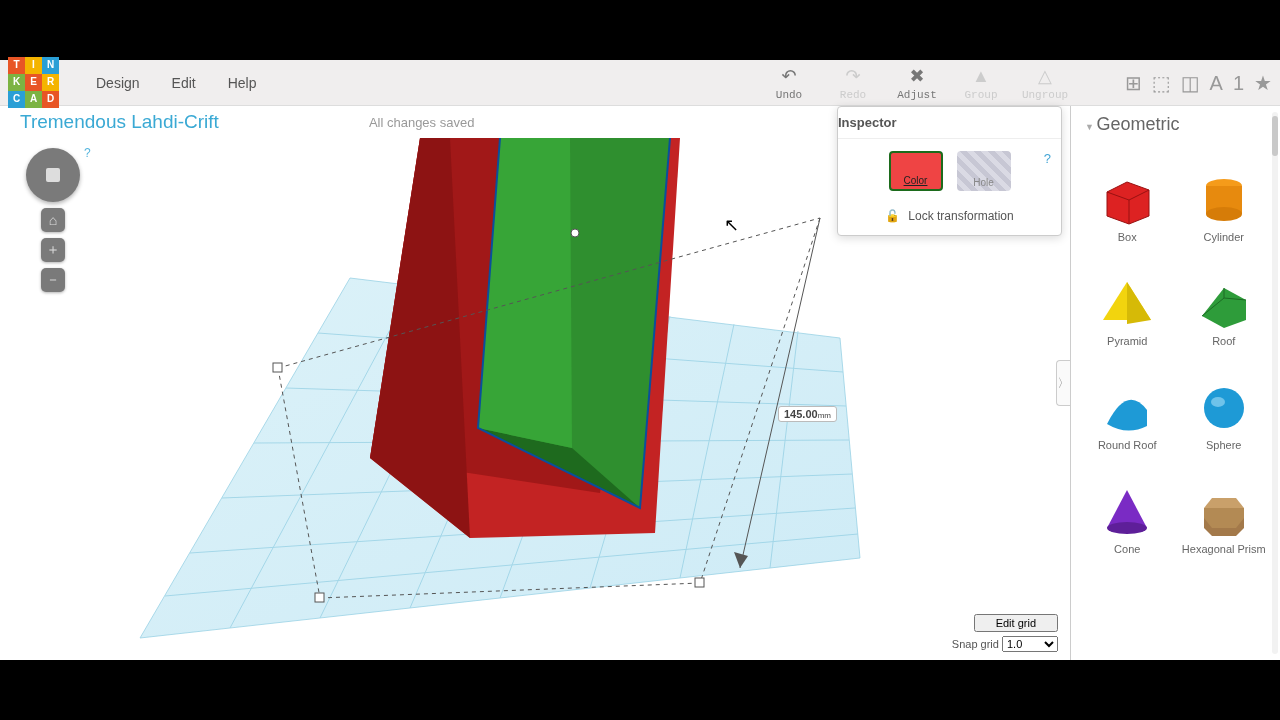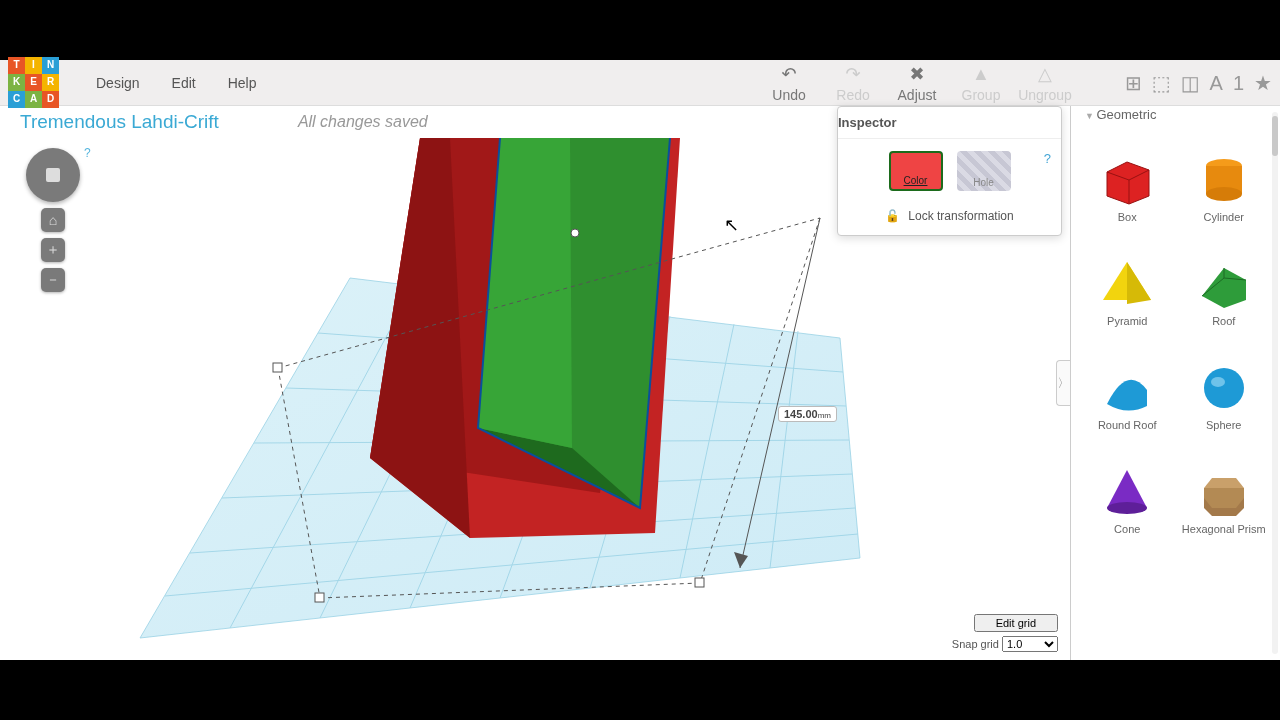--- a/index.html
+++ b/index.html
@@ -8,27 +8,27 @@
   #app{position:absolute;left:0;top:60px;width:1280px;height:600px;background:#fff;}
   
   #menubar{height:46px;background:#f0eeee;border-bottom:1px solid #ddd;display:flex;align-items:center;padding:0 8px;position:relative;}
   #logo{width:52px;height:52px;margin-right:20px;display:grid;grid-template-columns:repeat(3,17px);grid-template-rows:repeat(3,17px);gap:0;}
   #logo div{display:flex;align-items:center;justify-content:center;font:bold 10px/1 Arial;color:#fff;}
   .menu-item{padding:0 16px;height:46px;display:flex;align-items:center;font-size:14px;color:#555;cursor:pointer;}
   #toolbar-right{position:absolute;right:215px;top:0;height:46px;display:flex;align-items:center;gap:24px;}
   .tool-btn{display:flex;flex-direction:column;align-items:center;justify-content:center;width:40px;cursor:pointer;color:#777;}
   .tool-btn.disabled{color:#ccc;cursor:default;}
   .tool-btn .ico{font-size:18px;height:20px;line-height:20px;}
-  .tool-btn .lbl{font-size:14px;margin-top:3px;}
+  .tool-btn .lbl{font-size:11px;margin-top:3px;font-family:Liberation Mono, monospace;}
   #view-icons{position:absolute;right:8px;top:0;height:46px;display:flex;align-items:center;gap:10px;color:#999;}
   #view-icons span{font-size:20px;cursor:pointer;}
   
   #docrow{height:32px;display:flex;align-items:center;padding:0 20px;gap:30px;}
   #docname{color:#3aa9d4;font-size:19px;text-align:center;}
-  #savestatus{color:#999;font-size:16px;margin-left:49px;font-style:italic;}
+  #savestatus{color:#999;font-size:13px;margin-left:120px;}
   
   #canvas{position:absolute;left:0;top:78px;right:210px;bottom:0;background:#fff;overflow:hidden;}
   
   #navcube{position:absolute;left:26px;top:10px;}
   #navcube .help{position:absolute;left:58px;top:-2px;color:#57b6de;font-size:12px;}
   #navcube .pad{width:54px;height:54px;border-radius:50%;background:#7a7a7a;position:relative;box-shadow:0 2px 4px rgba(0,0,0,.3);}
   #navcube .pad::after{content:"";position:absolute;left:20px;top:20px;width:14px;height:14px;background:#ddd;border-radius:2px;}
   #navcube .btn{width:24px;height:24px;border-radius:5px;background:#7a7a7a;margin-top:6px;margin-left:15px;color:#ddd;display:flex;align-items:center;justify-content:center;font-size:14px;box-shadow:0 1px 3px rgba(0,0,0,.3);}
   
   #wp{position:absolute;left:0;top:0;width:100%;height:100%;}
@@ -40,21 +40,21 @@
   .swatch.color{background:#ef4444;border:2px solid #1c6b1c;color:#222;text-decoration:underline;}
   .swatch.hole{background:repeating-linear-gradient(45deg,#c7c7d4 0 5px,#dadae4 5px 10px);color:#888;}
   #inspector .qmark{position:absolute;right:10px;top:44px;color:#45a6d6;font-size:13px;}
   #inspector .lockrow{display:flex;align-items:center;justify-content:center;gap:8px;font-size:12px;color:#555;padding:6px 0 12px;}
   
   #gridctrls{position:absolute;right:222px;bottom:8px;display:flex;flex-direction:column;align-items:flex-end;gap:4px;font-size:11px;color:#555;}
   #gridctrls button{font-size:11px;padding:1px 20px;}
   #gridctrls select{font-size:11px;width:56px;}
   
   #shapes{position:absolute;right:0;top:46px;width:210px;bottom:0;border-left:1px solid #ccc;background:#fff;overflow:hidden;}
-  #shapes .cat{padding:1px 14px;font-size:13px;color:#666;}
+  #shapes .cat{padding:8px 14px;font-size:18px;color:#666;}
   #shapes .cat::before{content:"▼ ";font-size:9px;color:#aaa;}
   #shape-grid{display:grid;grid-template-columns:1fr 1fr;gap:4px 0;padding:0 8px;}
   .shape{display:flex;flex-direction:column;align-items:center;justify-content:flex-end;height:100px;cursor:pointer;}
   .shape .thumb{width:70px;height:64px;display:flex;align-items:center;justify-content:center;}
   .shape .lbl{font-size:11px;color:#666;text-align:center;}
   #shapes .scroll{position:absolute;right:2px;top:6px;bottom:6px;width:6px;background:#f2f2f2;border-radius:3px;}
   #shapes .scroll .thumb-s{position:absolute;left:0;top:4px;width:6px;height:40px;background:#c9c9c9;border-radius:3px;}
   
   #collapse{position:absolute;right:210px;top:300px;width:14px;height:46px;border:1px solid #ccc;border-right:none;border-radius:4px 0 0 4px;background:#fafafa;display:flex;align-items:center;justify-content:center;font-size:12px;color:#888;cursor:pointer;}
   

